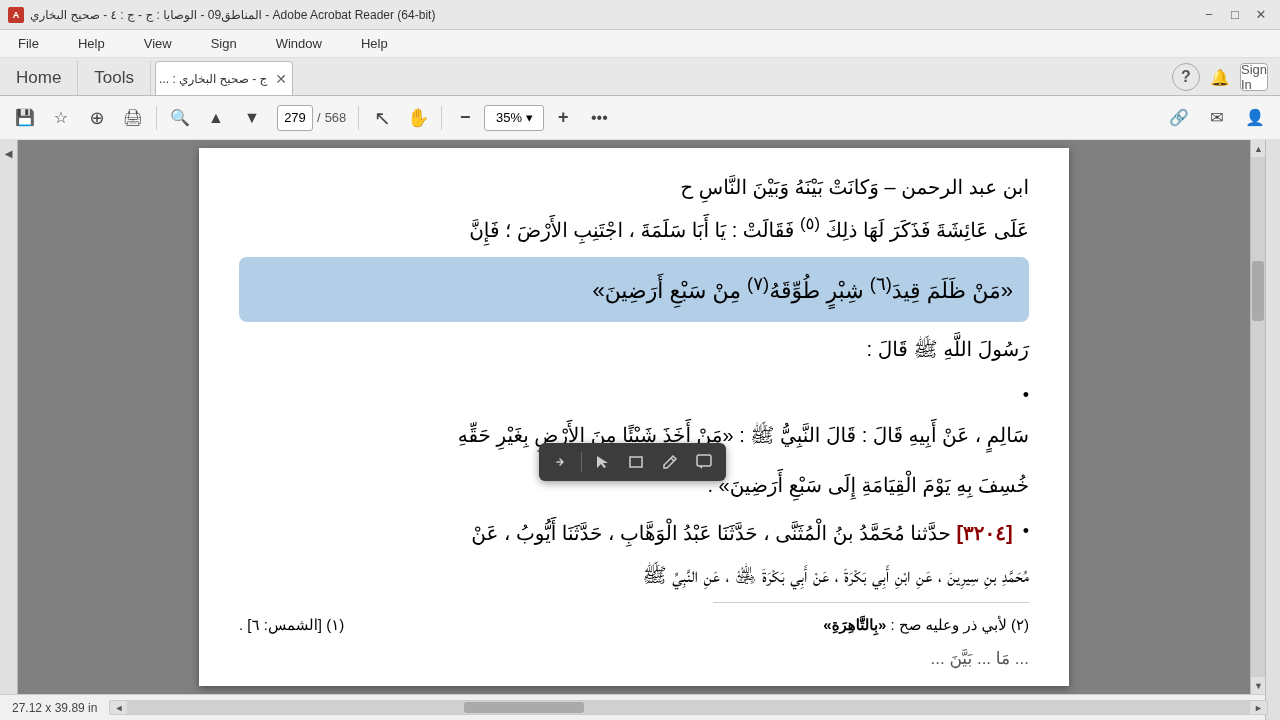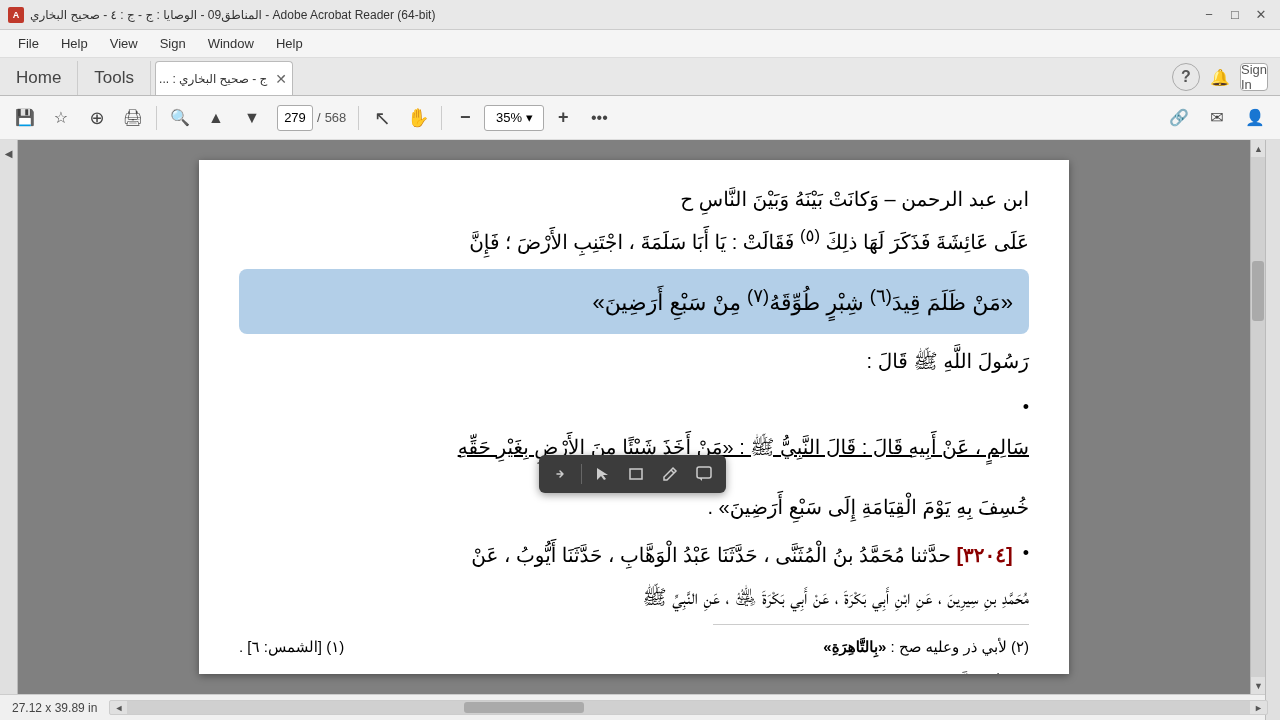--- a/index.html
+++ b/index.html
@@ -42,21 +42,21 @@
       color: #555;
     }
 
     
     #menubar {
       height: 28px;
       background: #f5f5f5;
       display: flex;
       align-items: center;
       padding: 0 8px;
-      gap: 2px;
+      gap: 19px;
       border-bottom: 1px solid #ddd;
     }
     #menubar .menu-item {
       padding: 4px 10px;
       font-size: 13px;
       color: #333;
       cursor: pointer;
       border-radius: 3px;
     }
 
@@ -170,21 +170,21 @@
     #left-panel .panel-arrow {
       font-size: 10px; cursor: pointer; color: #555; padding: 4px 2px;
     }
 
     #page-container {
       flex: 1;
       overflow: hidden;
       background: #808080;
       display: flex;
       justify-content: center;
-      padding: 20px 0;
+      padding: 8px 0;
       position: relative;
     }
 
     #page-content {
       width: 870px;
       background: white;
       position: relative;
       overflow: hidden;
       padding: 20px 40px;
       direction: rtl;
@@ -393,21 +393,21 @@
       </div>
 
       <div class="arabic-text" style="margin-bottom:2px;">
         <span>رَسُولَ اللَّهِ ﷺ قَالَ :</span>
       </div>
 
       <div style="display:flex; align-items:flex-start; gap:10px; direction:rtl; margin:10px 0 4px 0;">
         <span style="font-size:18px;">•</span>
       </div>
 
-      <div class="arabic-text" style="margin-bottom:22px;text-decoration:underline;">
+      <div class="arabic-text" style="margin-bottom:12px;">
         <span>سَالِمٍ ، عَنْ أَبِيهِ قَالَ : قَالَ النَّبِيُّ ﷺ : «مَنْ أَخَذَ شَيْئًا مِنَ الأَرْضِ بِغَيْرِ حَقِّهِ</span>
       </div>
 
       <div class="arabic-text" style="margin-bottom:10px;">
         <span>خُسِفَ بِهِ يَوْمَ الْقِيَامَةِ إِلَى سَبْعِ أَرَضِينَ» .</span>
       </div>
 
       <div style="display:flex; align-items:flex-start; gap:10px; direction:rtl; margin:4px 0;">
         <span style="font-size:18px;">•</span>
         <div>

